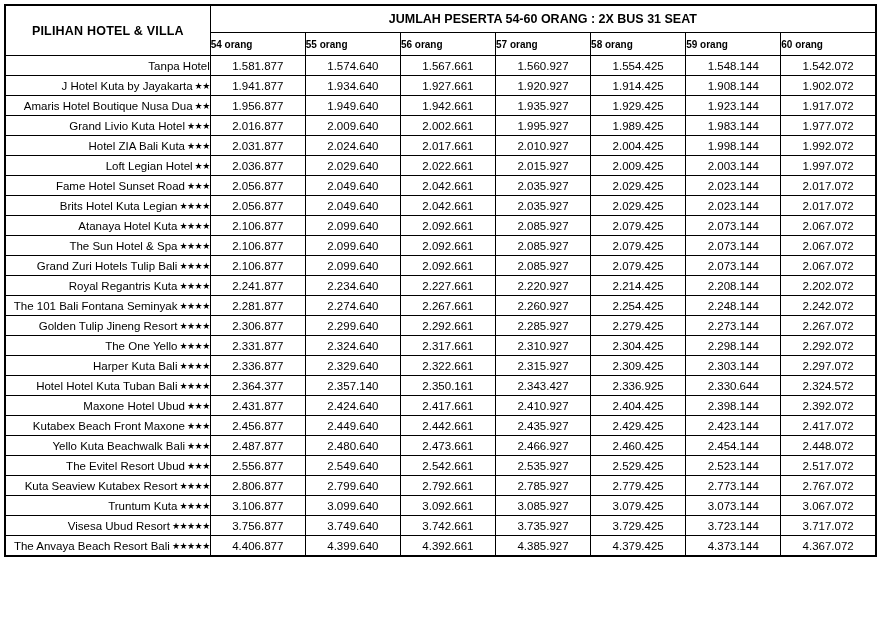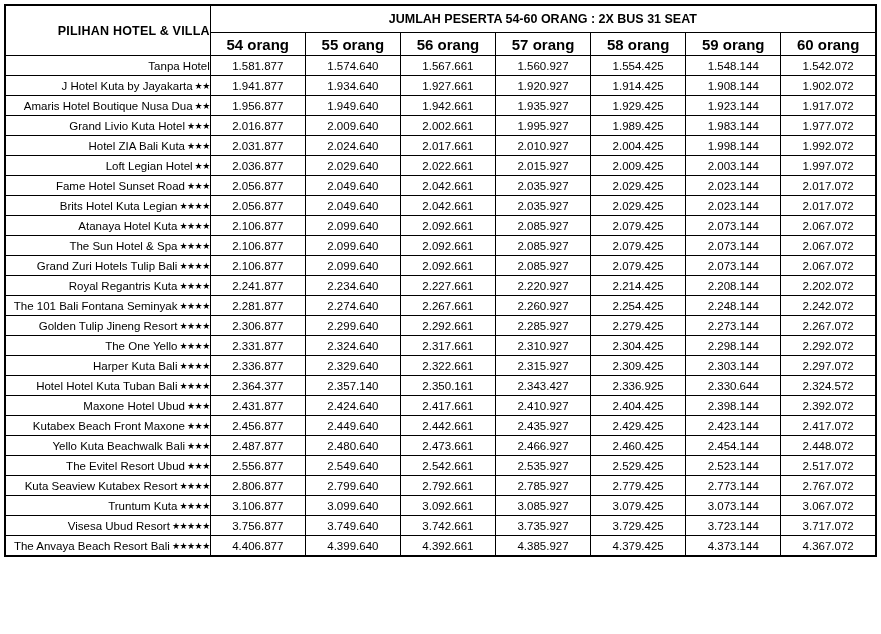--- a/index.html
+++ b/index.html
@@ -28,34 +28,34 @@
   }
   table.price-table td, table.price-table th {
     border: 1px solid #000;
     padding: 0;
     vertical-align: middle;
   }
   th.corner-title {
     width: 205px;
     font-size: 12.5px;
     font-weight: bold;
-    text-align: right;
+    text-align: center;
     letter-spacing: 0.2px;
     padding: 4px 2px;
   }
   th.main-head {
     font-size: 12.5px;
     font-weight: bold;
     padding: 6px 2px;
     height: 26px;
   }
   th.sub-head {
-    font-size: 15px;
+    font-size: 10px;
     font-weight: bold;
-    text-align: center;
+    text-align: left;
     padding: 5px 2px;
     height: 22px;
   }
   td.hotel-name {
     font-size: 11.5px;
     text-align: right;
     padding: 3px 4px 3px 5px;
     height: 19px;
     white-space: nowrap;
     overflow: hidden;

